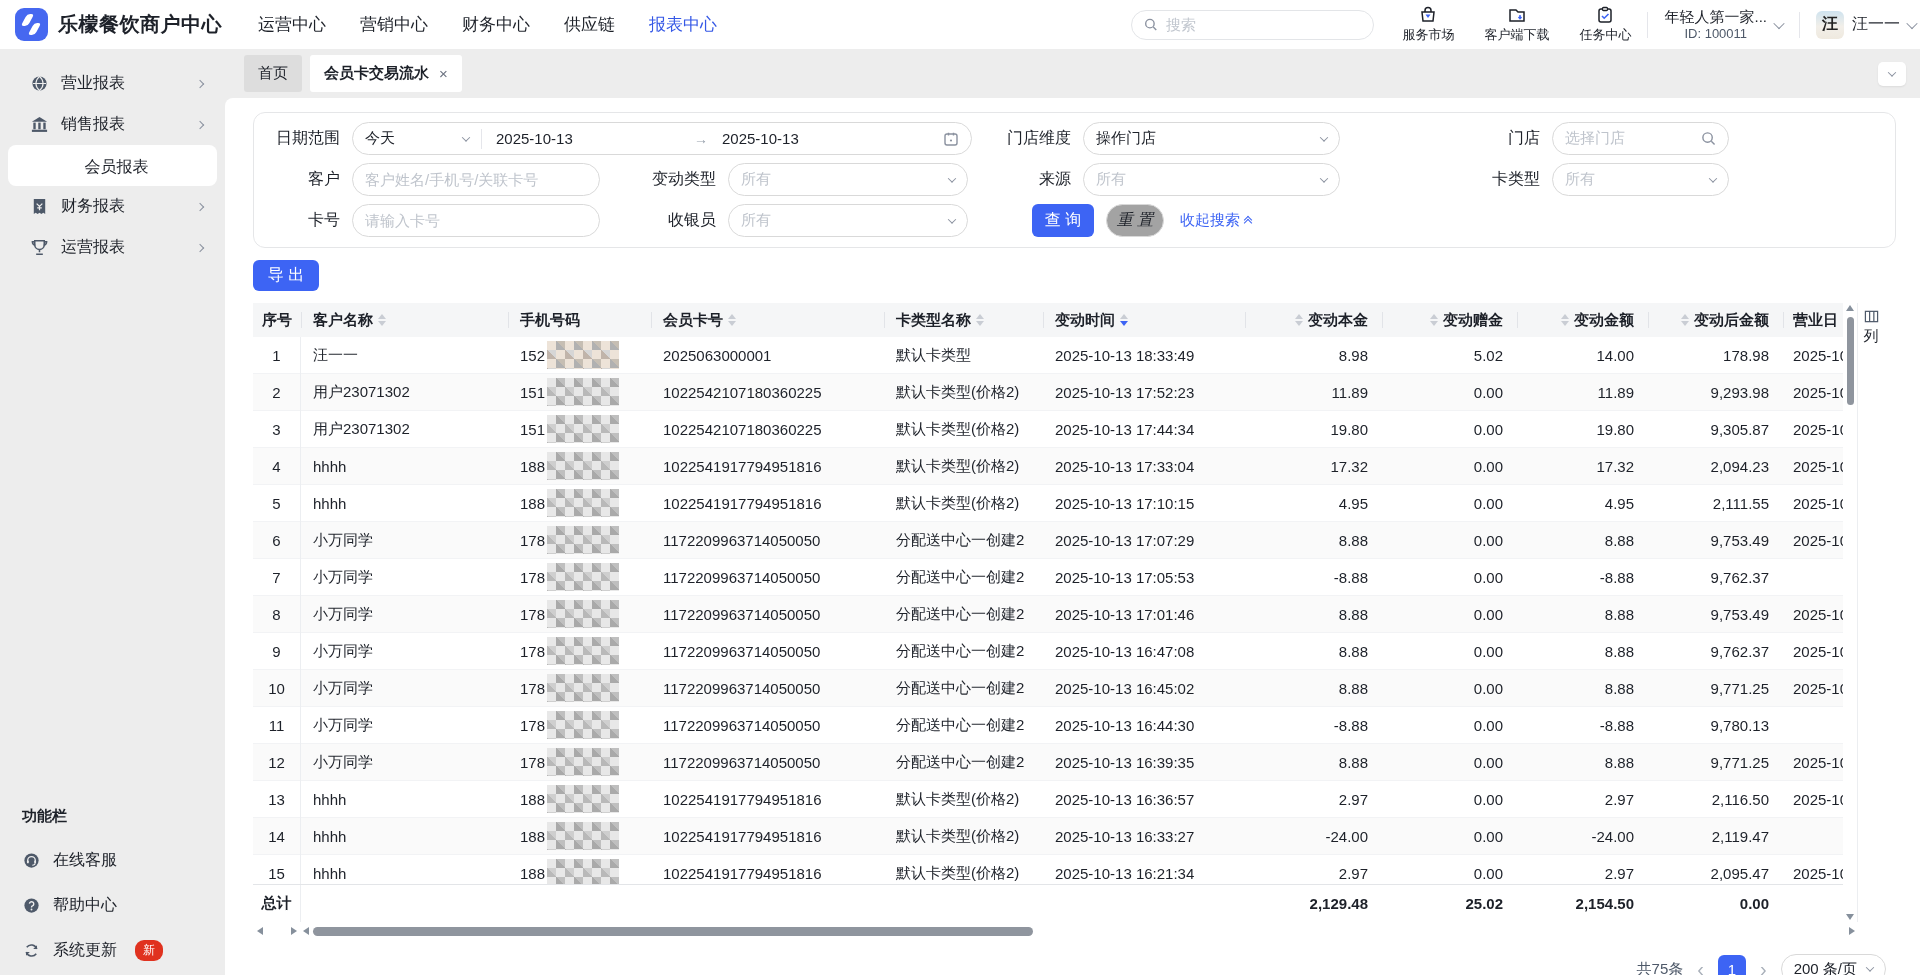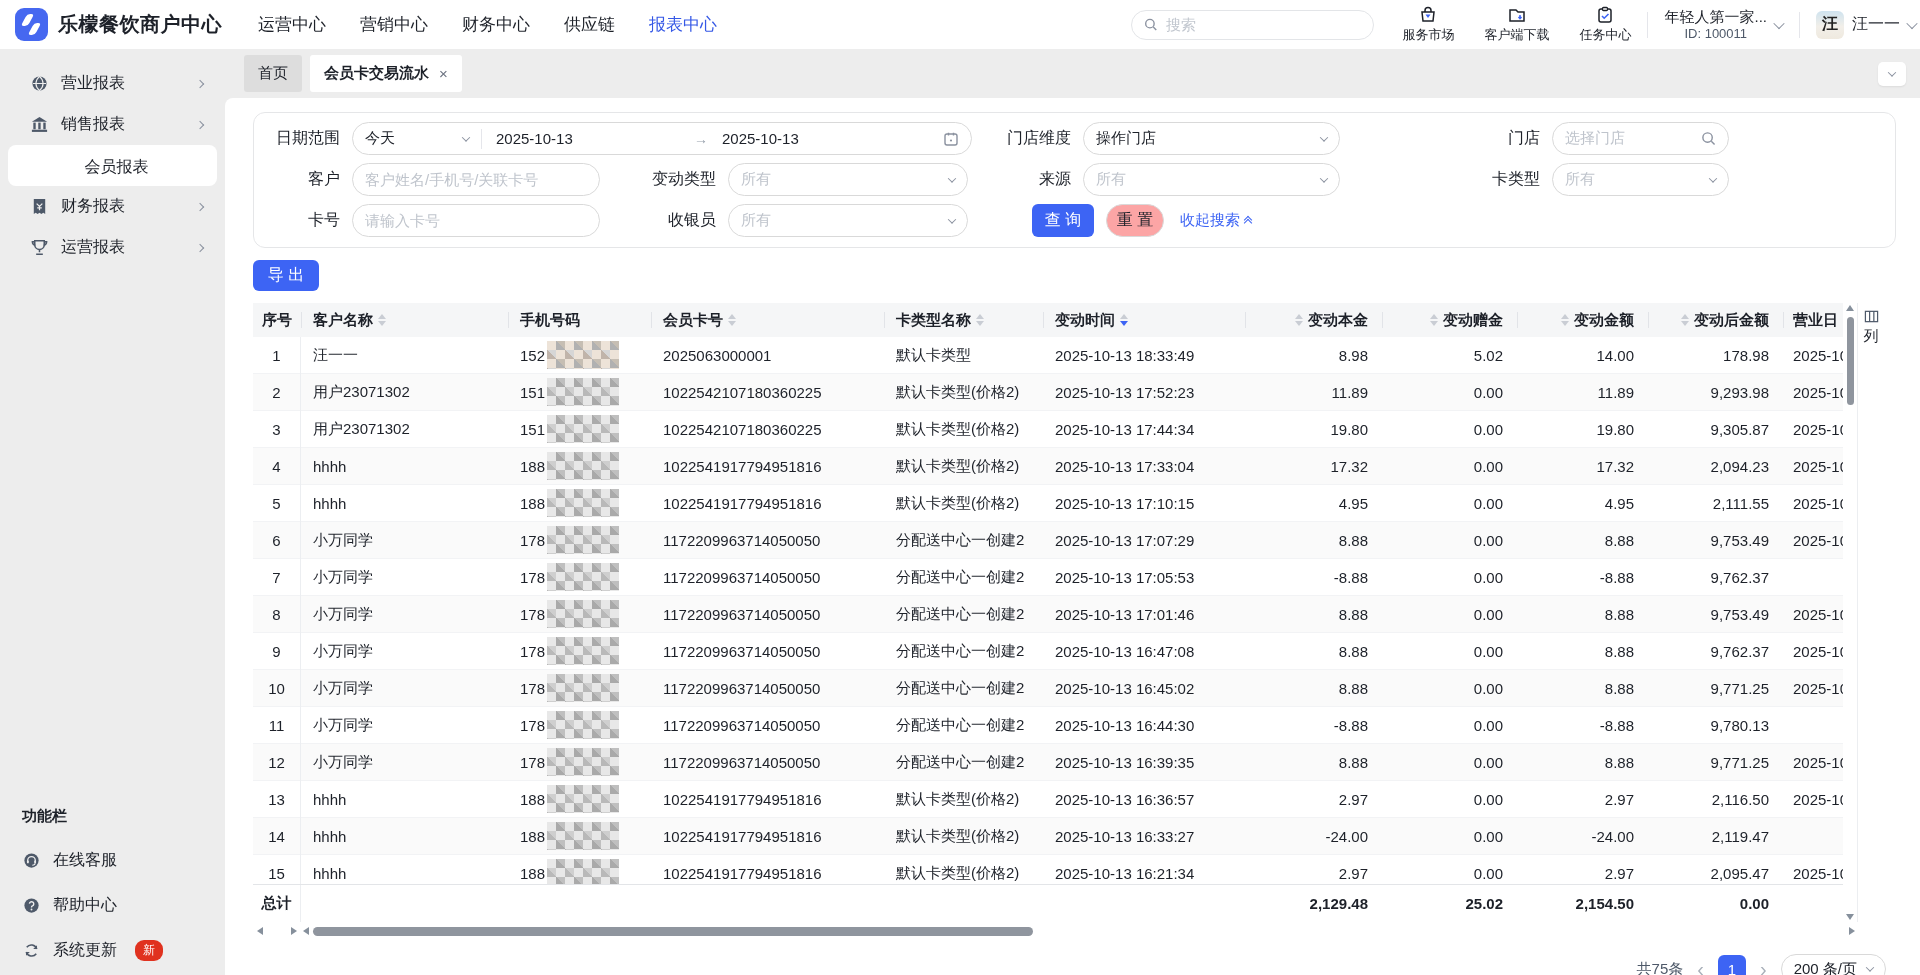--- a/index.html
+++ b/index.html
@@ -77,21 +77,21 @@
   .datebox { display:flex; align-items:center; padding:0; }
   .datebox .preset { width:128px; display:flex; align-items:center; padding:0 12px; gap:8px; }
   .datebox .preset .val { flex:1; }
   .datebox .sep { width:1px; height:20px; background:#e5e6eb; }
   .datebox .d { padding-left:14px; width:212px; font-size:15px; }
   .datebox .arrow { color:#98a1ad; font-size:14px; }
   .datebox .d2 { flex:1; padding-left:14px; font-size:15px; }
   .btn { border:0; border-radius:6px; font-size:16px; cursor:pointer; display:inline-flex; align-items:center; justify-content:center; }
   .btn.primary { background:#3d64f4; color:#fff; }
   .btn.q { width:62px; height:33px; }
-  .btn.ghost { background:#fca5a5; border:1px solid #d9d9d9; border-radius:17px; width:58px; height:33px; color:#1d2129; }
+  .btn.ghost { background:#a3a3a3; border:1px solid #d9d9d9; border-radius:17px; width:58px; height:33px; color:#1d2129;font-style:italic; }
   .collapse { color:#3d64f4; font-size:15px; display:inline-flex; align-items:center; gap:5px; margin-left:16px; cursor:pointer; }
   .dblchev { display:inline-flex; flex-direction:column; gap:0px; margin-top:2px; }
   .dblchev .chev { width:6px; height:6px; border-color:#3d64f4; }
 
   .exportbar { margin:12px 0 0 28px; }
   .btn.export { width:66px; height:31px; }
 
   
   .tablewrap { display:flex; margin:12px 0 0 28px; }
   .tviewport { width:1590px; overflow:hidden; }

